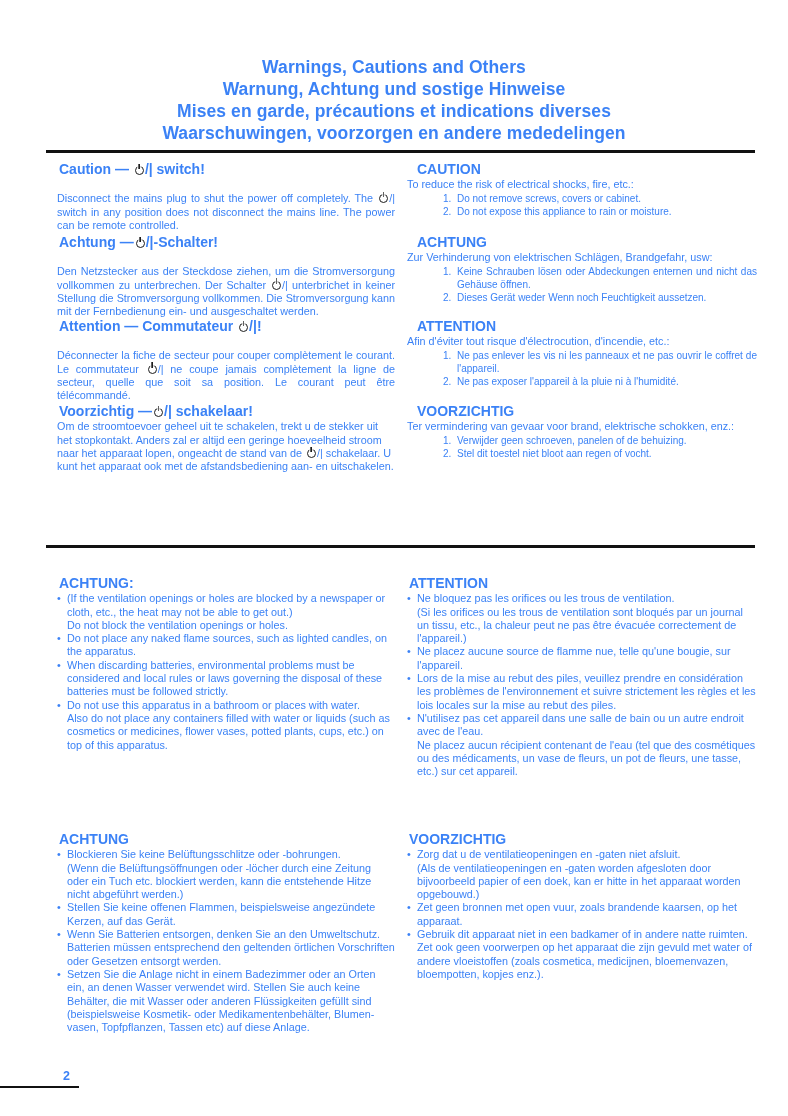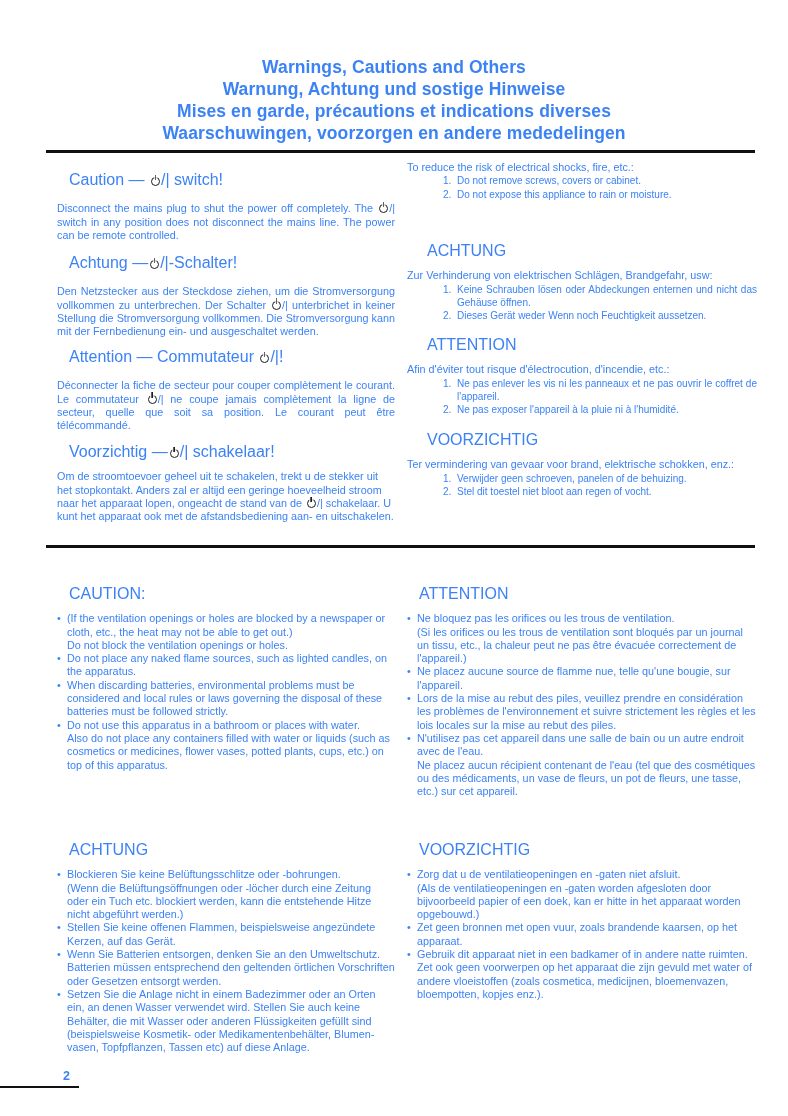--- a/index.html
+++ b/index.html
@@ -14,21 +14,21 @@
   .rule-title{top:150px;}
   .rule-mid{top:545px;}
   
   .row{position:absolute;left:57px;width:700px;display:flex;}
   .row-top{top:161px;}
   .row-mid{top:575px;}
   .row-bot{top:831px;}
   .col-left{width:338px;}
   .col-right{width:350px;margin-left:12px;}
   
-  h3{margin:12px;font-size:16px;line-height:13.3px;font-weight:normal;}
+  h3{margin:2px;font-size:14px;line-height:13.3px;font-weight:bold;}
   p{margin:0;font-size:10.8px;line-height:13.3px;}
   .jt{text-align:justify;margin-top:16px;}
   .s-h1{height:71px;}
   .s-h2{height:82px;}
   .s-h3{height:83px;}
   .col-right h3.pad{padding-left:8px;}
   
   ol{margin:0;padding:0 0 0 47px;list-style:decimal;}
   ol li{font-size:10px;line-height:13.3px;padding-left:3px;text-align:justify;}
   
@@ -78,20 +78,21 @@
         <h3>Attention — Commutateur <span class="pwr"></span>/|!</h3>
         <p class="jt">Déconnecter la fiche de secteur pour couper complètement le courant. Le commutateur <span class="pwr"></span>/| ne coupe jamais complètement la ligne de secteur, quelle que soit sa position. Le courant peut être télécommandé.</p>
       </section>
       <section>
         <h3>Voorzichtig —<span class="pwr"></span>/| schakelaar!</h3>
         <p>Om de stroomtoevoer geheel uit te schakelen, trekt u de stekker uit het stopkontakt. Anders zal er altijd een geringe hoeveelheid stroom naar het apparaat lopen, ongeacht de stand van de <span class="pwr"></span>/| schakelaar. U kunt het apparaat ook met de afstandsbediening aan- en uitschakelen.</p>
       </section>
     </div>
     <div class="col-right">
       <section class="s-h1">
+        <h3 class="pad">CAUTION</h3>
         <p>To reduce the risk of electrical shocks, fire, etc.:</p>
         <ol>
           <li>Do not remove screws, covers or cabinet.</li>
           <li>Do not expose this appliance to rain or moisture.</li>
         </ol>
       </section>
       <section class="s-h2">
         <h3 class="pad">ACHTUNG</h3>
         <p>Zur Verhinderung von elektrischen Schlägen, Brandgefahr, usw:</p>
         <ol>
@@ -116,21 +117,21 @@
         </ol>
       </section>
     </div>
   </div>
 
   <div class="rule rule-mid"></div>
 
   <div class="row row-mid">
     <div class="col-left">
       <section>
-        <h3>CAUTION:</h3>
+        <h3>ACHTUNG:</h3>
         <ul>
           <li>
             <p>(If the ventilation openings or holes are blocked by a newspaper or cloth, etc., the heat may not be able to get out.)</p>
             <p>Do not block the ventilation openings or holes.</p>
           </li>
           <li>
             <p>Do not place any naked flame sources, such as lighted candles, on the apparatus.</p>
           </li>
           <li>
             <p>When discarding batteries, environmental problems must be considered and local rules or laws governing the disposal of these batteries must be followed strictly.</p>

